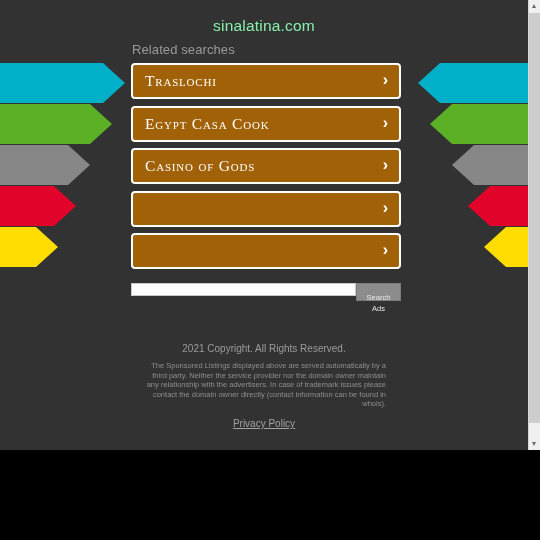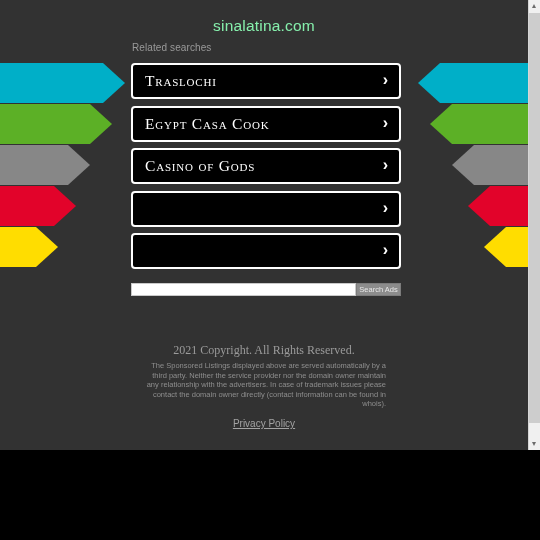--- a/index.html
+++ b/index.html
@@ -56,40 +56,40 @@
     text-align: center;
     font-size: 15.5px;
     color: #86efac;
     letter-spacing: 0.2px;
   }
 
   #related-label {
     position: absolute;
     left: 132px;
     top: 42px;
-    font-size: 10px;
+    font-size: 13px;
     color: #9a9a9a;
     letter-spacing: 0.1px;
   }
 
   
   #links {
     position: absolute;
     left: 131px;
     top: 63px;
     width: 270px;
   }
   .link-btn {
     position: relative;
     display: block;
     box-sizing: border-box;
     width: 270px;
     height: 36px;
     margin-bottom: 6.5px;
-    background: #000000;
+    background: #a16207;
     border: 2px solid #ffffff;
     border-radius: 4px;
     cursor: pointer;
     overflow: hidden;
   }
   .link-label {
     position: absolute;
     left: 12px;
     top: 0;
     height: 32px;
@@ -139,33 +139,32 @@
     width: 45px;
     height: 13px;
     border: 1px solid #7c7c7c;
     background: #8c8c8c;
     color: #e8e8e8;
     font-family: "Liberation Sans", sans-serif;
     font-size: 7.5px;
     line-height: 11px;
     text-align: center;
     cursor: pointer;
-    padding: 0;
+    padding: 8px;
   }
 
   
   #copyright {
     position: absolute;
     left: 0;
     top: 343px;
     width: 528px;
     text-align: center;
-    font-size: 12px;
+    font-size: 10px;
     color: #9b9b9b;
-    font-family: Liberation Serif, serif;
   }
   #disclaimer {
     position: absolute;
     left: 144px;
     top: 361px;
     width: 242px;
     text-align: right;
     font-size: 7.5px;
     line-height: 9.6px;
     color: #8e8e8e;

